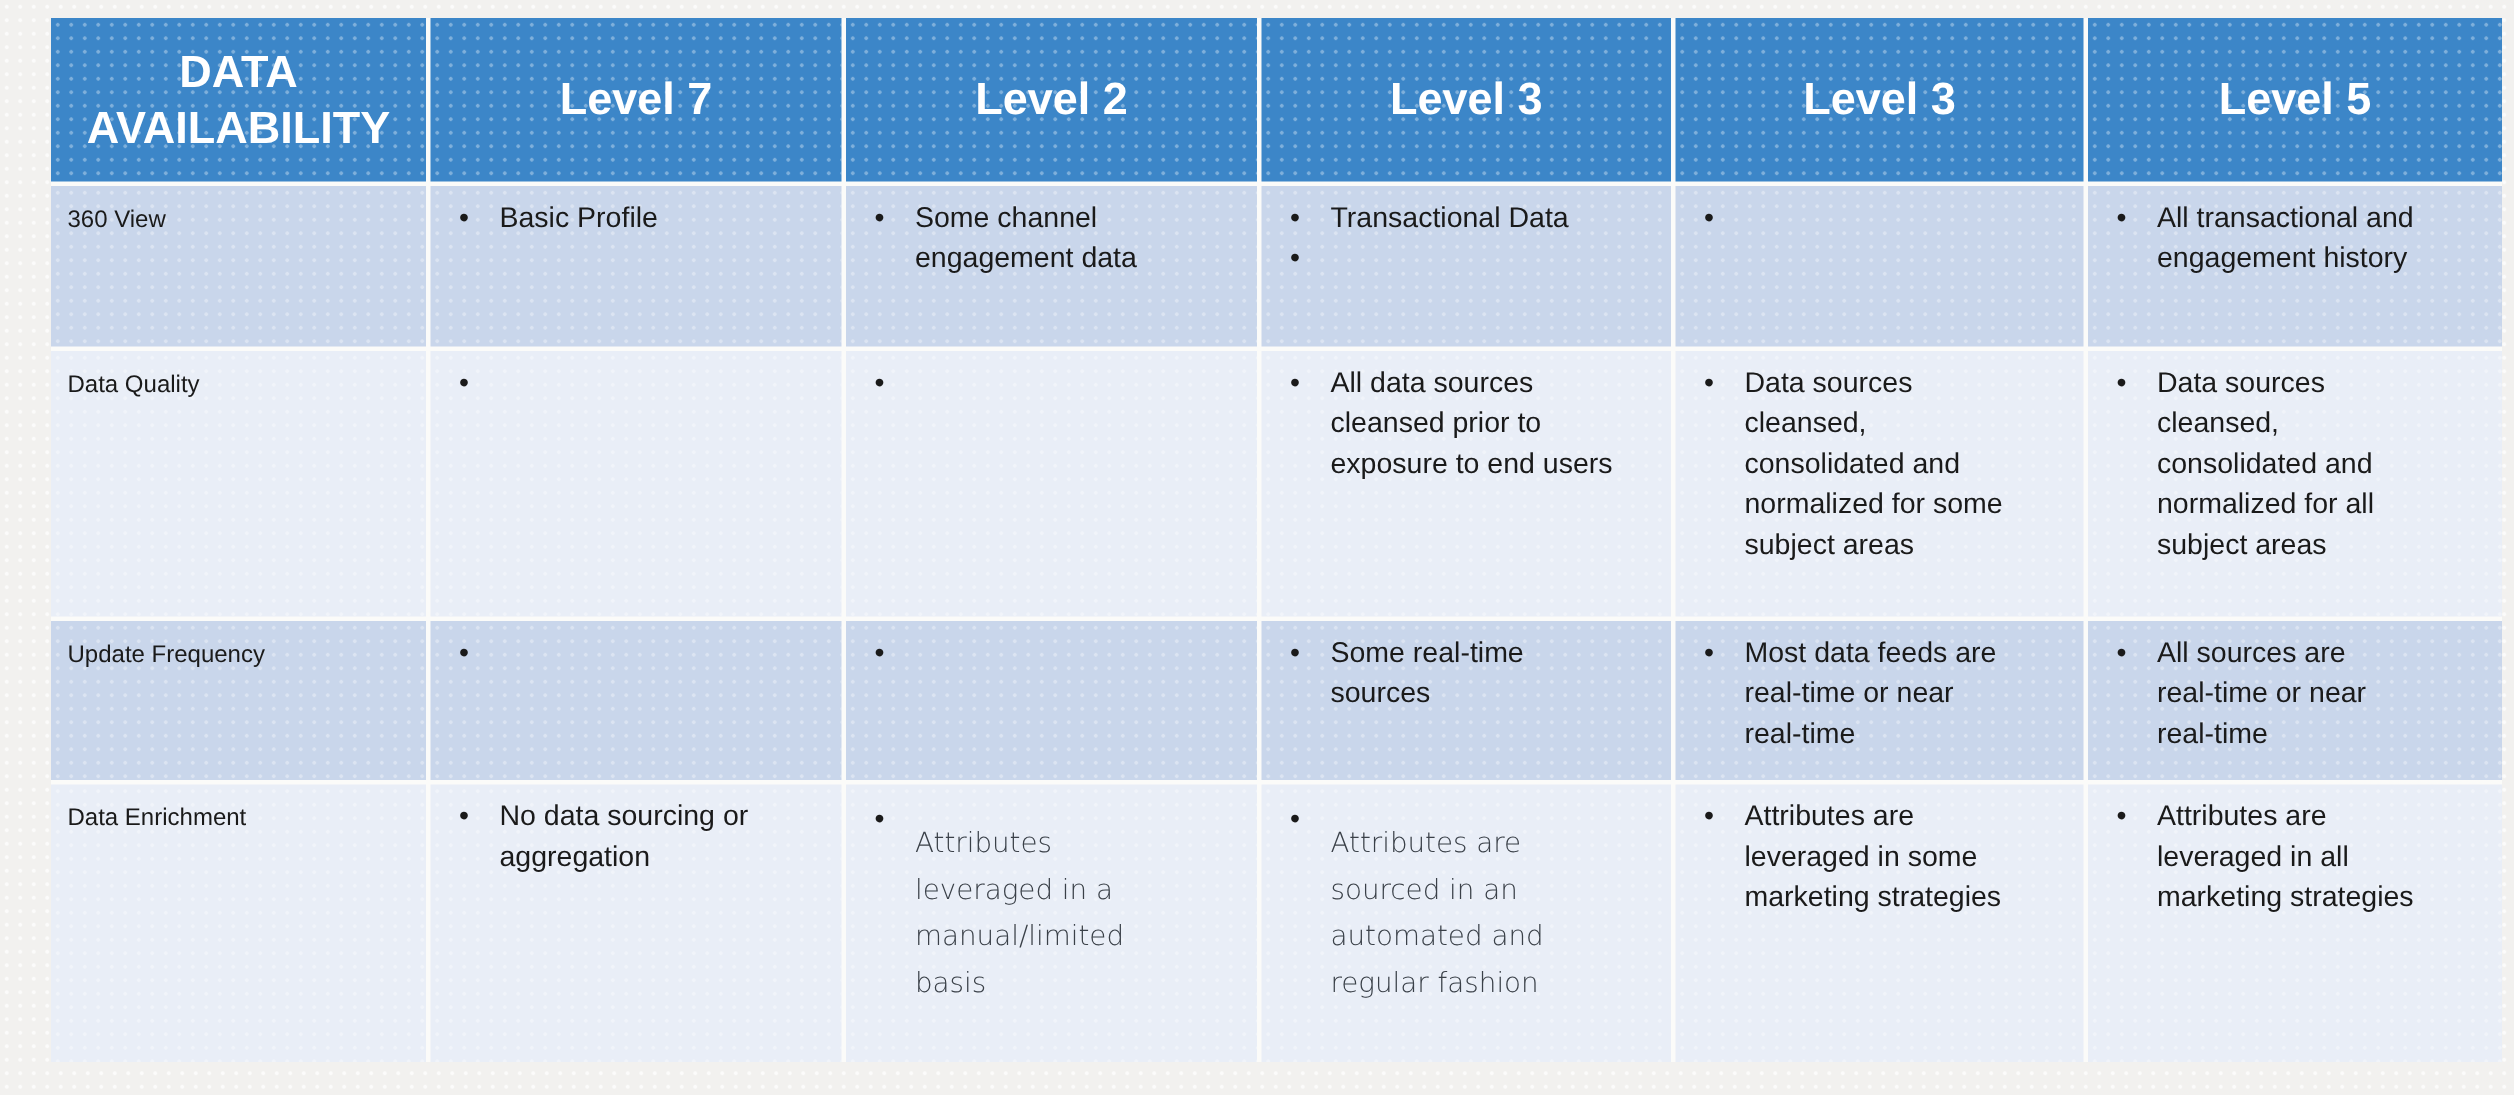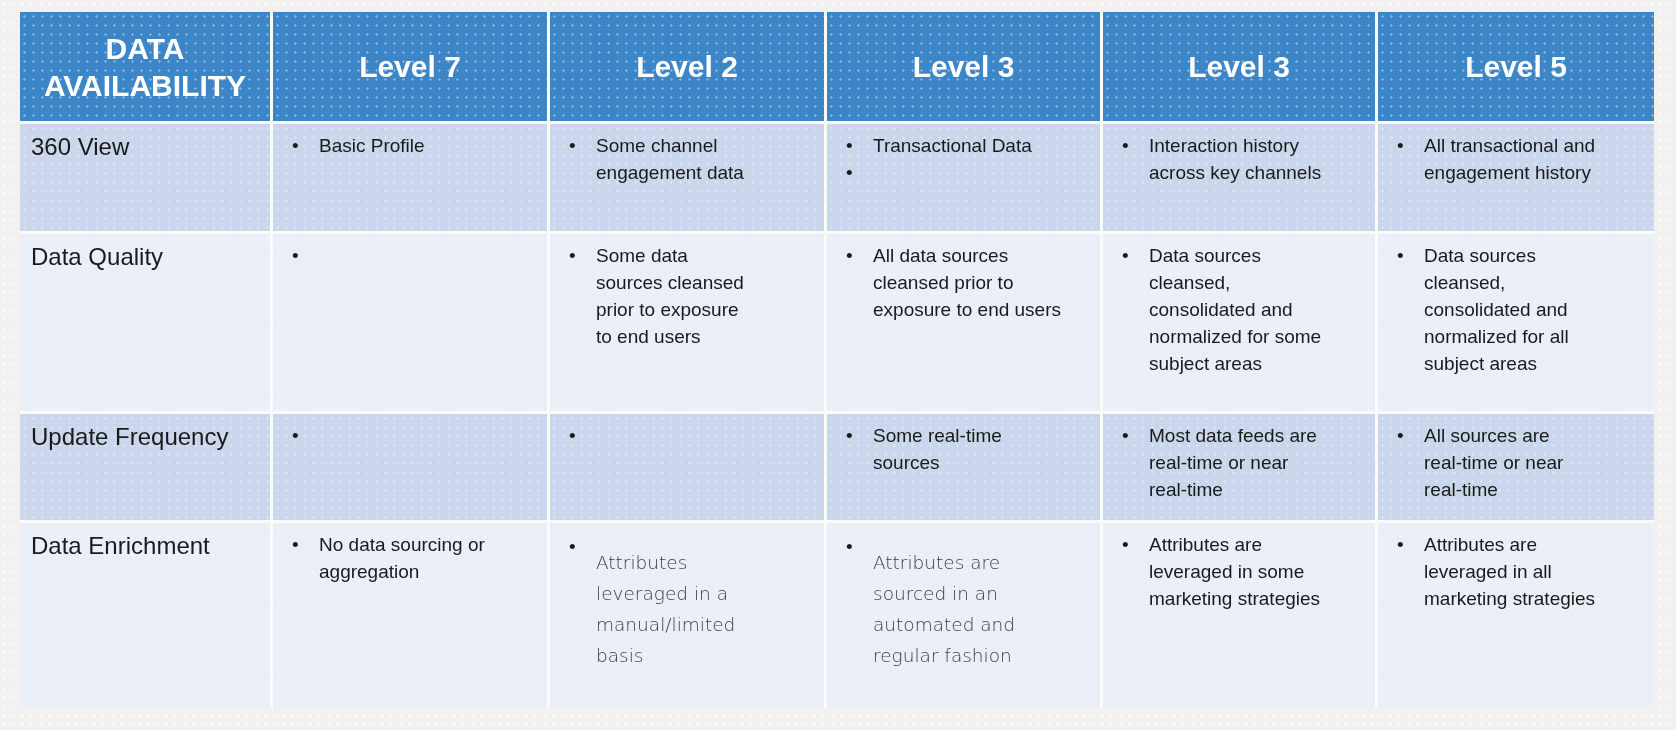--- a/index.html
+++ b/index.html
@@ -11,21 +11,21 @@
     width: 1676px;
     height: 730px;
     background-color: var(--page-bg, #F2F1EF);
     background-image: radial-gradient(circle, rgba(255,255,255,0.75) 1px, transparent 1.5px);
     background-size: 9px 9px;
     overflow: hidden;
   }
 
   .grid {
     position: absolute;
-    left: 20px;
+    left: 34px;
     top: 12px;
     display: grid;
     grid-template-columns: 250px 274px 274px 273px 272px 276px;
     grid-template-rows: 109px 107px 177px 106px 185px;
     gap: 3px;
     background: var(--grid-gap, #FBFBF9);
   }
 
   .cell {
     background-image: radial-gradient(circle, rgba(255,255,255,0.35) 1px, transparent 1.4px);
@@ -44,21 +44,21 @@
     justify-content: center;
     text-align: center;
     padding: 0 8px;
   }
 
   .band-a { background-color: var(--row-band-dark, #C9D6EB); }
   .band-b { background-color: var(--row-band-light, #E9EEF7); }
 
   .label-cell {
     padding: 9px 12px 0 11px;
-    font-size: 24px;
+    font-size: 16px;
     color: var(--body-text, #1A1A1A);
     line-height: 27px;
   }
 
   .body-cell { padding: 8px 10px 0 19px; }
 
   .bullet-line { display: flex; align-items: flex-start; }
 
   .bullet {
     flex: 0 0 27px;
@@ -119,45 +119,39 @@
         <span class="bullet">•</span>
         <span class="bullet-text">Transactional Data</span>
       </div>
       <div class="bullet-line">
         <span class="bullet">•</span>
       </div>
     </div>
     <div class="cell band-a body-cell">
       <div class="bullet-line">
         <span class="bullet">•</span>
-        <span class="bullet-text">Interaction history
-across key channels</span>
       </div>
     </div>
     <div class="cell band-a body-cell">
       <div class="bullet-line">
         <span class="bullet">•</span>
         <span class="bullet-text">All transactional and
 engagement history</span>
       </div>
     </div>
 
     <div class="cell band-b label-cell">Data Quality</div>
     <div class="cell band-b body-cell">
       <div class="bullet-line">
         <span class="bullet">•</span>
       </div>
     </div>
     <div class="cell band-b body-cell">
       <div class="bullet-line">
         <span class="bullet">•</span>
-        <span class="bullet-text">Some data
-sources cleansed
-prior to exposure
-to end users</span>
       </div>
     </div>
     <div class="cell band-b body-cell">
       <div class="bullet-line">
         <span class="bullet">•</span>
         <span class="bullet-text">All data sources
 cleansed prior to
 exposure to end users</span>
       </div>
     </div>

